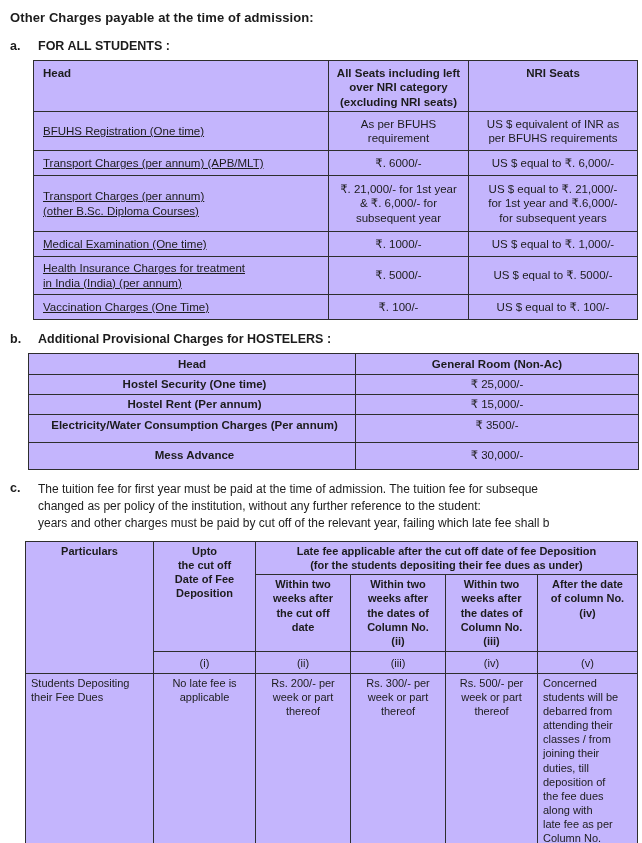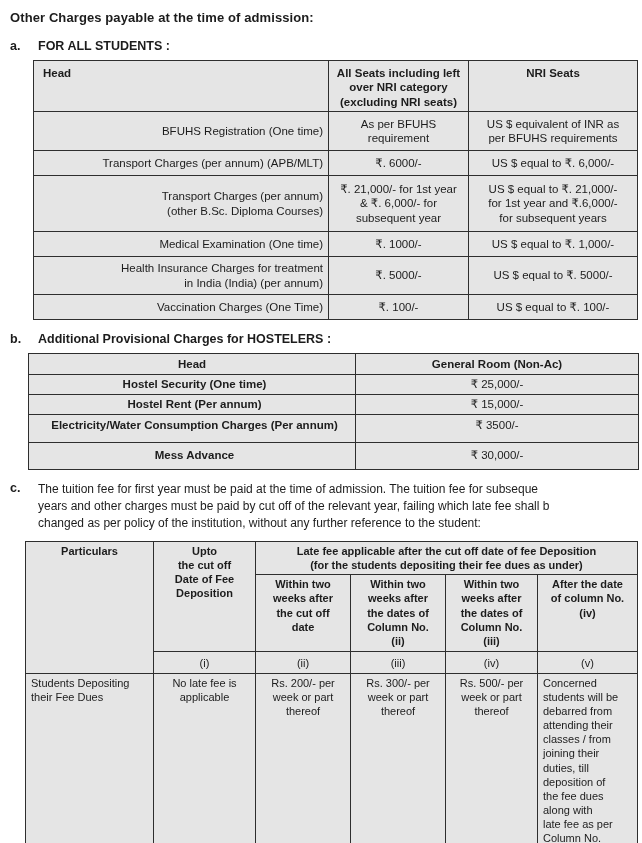--- a/index.html
+++ b/index.html
@@ -19,35 +19,35 @@
     font-size: 13px; font-weight: bold; margin: 2px 8px 14px 2px;
     letter-spacing: 0.1px;
   }
   .sec-head {
     display: flex; align-items: baseline;
     font-weight: bold; font-size: 12.5px; margin: 0 0 7px 2px;
   }
   .sec-label { width: 28px; flex: 0 0 28px; }
   .sec-body-label { width: 28px; flex: 0 0 28px; font-weight: bold; font-size: 12.5px; }
 
-  table { border-collapse: collapse; table-layout: fixed; background: #e5e5e5; }
+  table { border-collapse: collapse; table-layout: fixed; background: #c4b5fd; }
   th, td {
     border: 1.4px solid #2e2e2e;
     padding: 2px 5px;
     white-space: pre-line;
     line-height: 1.25;
   }
   th { font-weight: bold; }
 
   
   .ta { margin-left: 25px; width: 604px; }
   .ta th { text-align: center; vertical-align: top; padding-top: 5px; }
   .ta th.left { text-align: left; padding-left: 9px; }
   .ta td { text-align: center; vertical-align: middle; }
-  .ta td.left { text-align: right; padding-left: 9px; }
+  .ta td.left { text-align: left; padding-left: 9px; text-decoration: underline; }
 
   
   .tb { margin-left: 20px; width: 610px; font-size: 11.5px; }
   .tb th { text-align: center; vertical-align: middle; }
   .tb td { text-align: center; vertical-align: middle; }
   .tb td.left { text-align: center; padding-left: 10px; font-weight: bold; }
   .tb tr.tall-top td { vertical-align: top; padding-top: 3px; }
 
   
   .para-row { display: flex; margin: 11px 0 9px 2px; }
@@ -175,22 +175,22 @@
       <td class="left">Mess Advance</td>
       <td>₹ 30,000/-</td>
     </tr>
   </tbody>
     </table>
 
   <div class="para-row">
     <span class="sec-body-label">c.</span>
     <span class="para-lines">
       <span class="para-line" style="display:block">The tuition fee for first year must be paid at the time of admission. The tuition fee for subseque</span>
+      <span class="para-line" style="display:block">changed as per policy of the institution, without any further reference to the student:</span>
       <span class="para-line" style="display:block">years and other charges must be paid by cut off of the relevant year, failing which late fee shall b</span>
-      <span class="para-line" style="display:block">changed as per policy of the institution, without any further reference to the student:</span>
     </span>
   </div>
 
   <table class="tc">
     <colgroup>
       <col style="width:128px">
         <col style="width:102px">
         <col style="width:95px">
       <col style="width:95px">
         <col style="width:92px">

